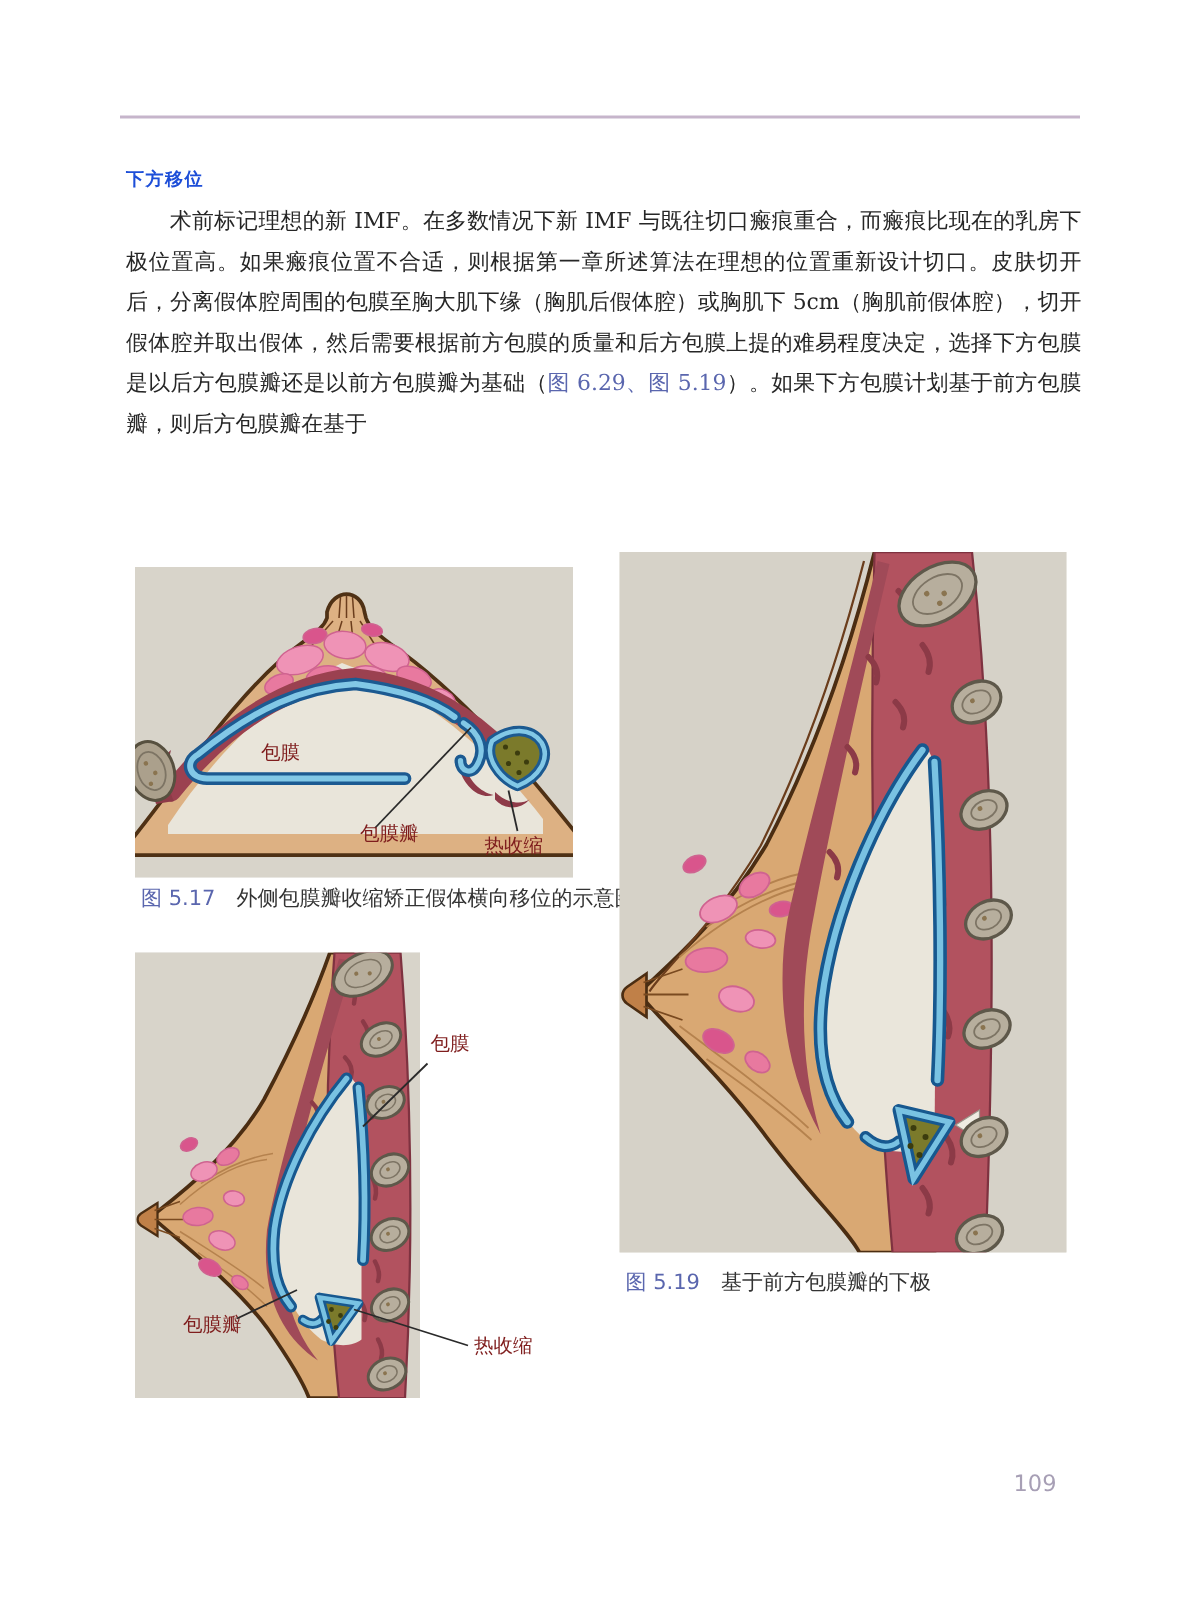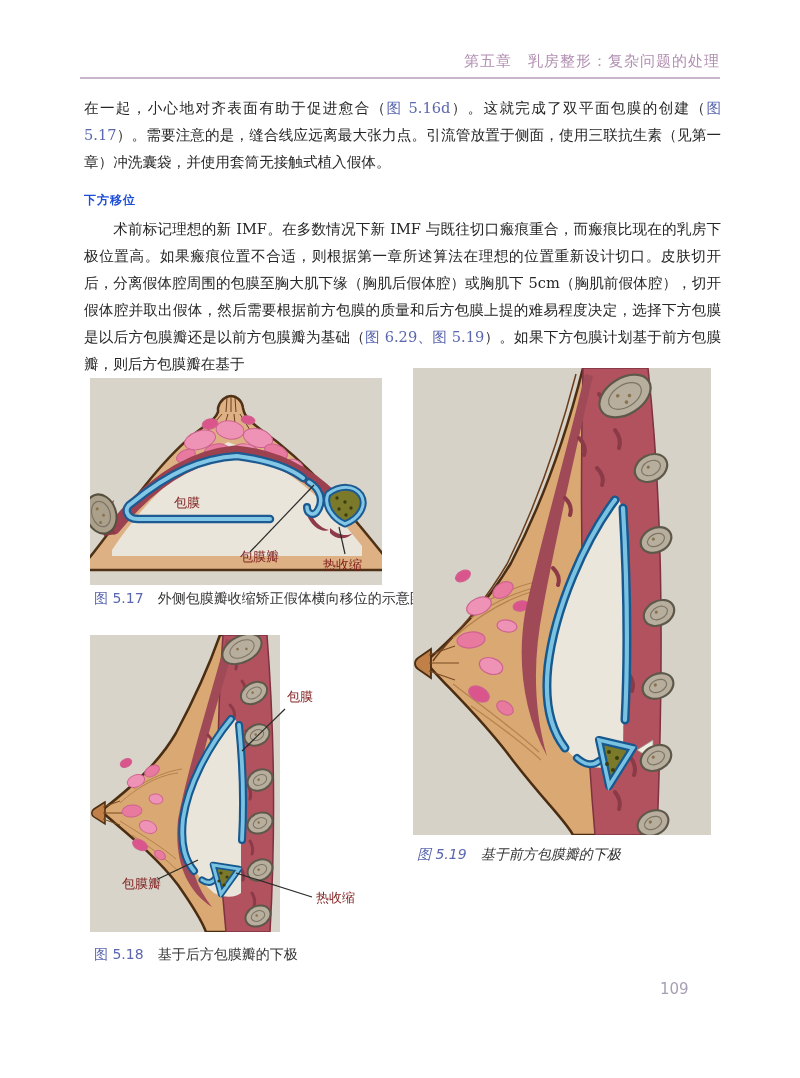--- a/index.html
+++ b/index.html
@@ -40,34 +40,32 @@
     font-size:13px;color:#7f1d1d;white-space:nowrap;line-height:14px;
   }
   .fig-caption{
     position:absolute;left:4px;white-space:nowrap;
     font-family:"DejaVu Sans", sans-serif;font-size:14px;color:#333;
   }
   .fig-num{color:#5a66ae;margin-right:14px;}
   .overlay-svg{position:absolute;left:0;top:0;pointer-events:none;}
   
   .page-number{
-    position:absolute;left:660px;top:980px;width:60px;
+    position:absolute;left:660px;top:980px;width:60px;text-align:center;
     font-family:"DejaVu Sans", sans-serif;font-size:15px;color:#a79fb5;
   }
 </style>
 </head>
 <body>
 
 <div class="page">
 
-  <div class="chapter-header">第五章　乳房整形：复杂问题的处理</div>
   <div class="header-rule"></div>
 
   <div class="body-text">
-    <p><span>在一起，小心地对齐表面有助于促进愈合（</span><span class="ref">图 5.16d</span><span>）。这就完成了双平面包膜的创建（</span><span class="ref">图 5.17</span><span>）。需要注意的是，缝合线应远离最大张力点。引流管放置于侧面，使用三联抗生素（见第一章）冲洗囊袋，并使用套筒无接触式植入假体。</span></p>
     <h2 class="section-heading">下方移位</h2>
     <p class="indent"><span>术前标记理想的新 IMF。在多数情况下新 IMF 与既往切口瘢痕重合，而瘢痕比现在的乳房下极位置高。如果瘢痕位置不合适，则根据第一章所述算法在理想的位置重新设计切口。皮肤切开后，分离假体腔周围的包膜至胸大肌下缘（胸肌后假体腔）或胸肌下 5cm（胸肌前假体腔），切开假体腔并取出假体，然后需要根据前方包膜的质量和后方包膜上提的难易程度决定，选择下方包膜是以后方包膜瓣还是以前方包膜瓣为基础（</span><span class="ref">图 6.29、图 5.19</span><span>）。如果下方包膜计划基于前方包膜瓣，则后方包膜瓣在基于</span></p>
   </div>
 
   <div class="fig" style="left:90px;top:378px;width:292px;height:232px;">
     <div class="photo" style="width:292px;height:207px;">
       <svg width="292" height="207" viewBox="0 0 292 207">
         <rect x="0" y="0" width="292" height="207" fill="#d8d4ca"></rect>
 
         <path d="M -4 184 C 30 142 70 80 112 50 C 120 44 126 40 128 34 L 128 30 C 130 22 136 18 141 18 C 146 18 152 22 153 30 L 154 34 C 156 40 162 45 170 51 C 220 86 260 135 296 180 L 296 192 L -4 192 Z" fill="#ddb183" stroke="#4f3115" stroke-width="2.5"></path>
@@ -259,26 +257,23 @@
 
     <svg class="overlay-svg" width="292" height="297" viewBox="0 0 292 297">
       <g stroke="#2a2a2a" stroke-width="1.2" fill="none">
         <path d="M 195 74 L 152 116"></path>
         <path d="M 68 244 L 108 225"></path>
         <path d="M 222 262 L 146 238"></path>
       </g>
     </svg>
     <span class="fig-label" style="left:197px;top:55px;">包膜</span>
     <span class="fig-label" style="left:226px;top:256px;">热收缩</span>
-    <div class="fig-caption" style="top:311px;">
-      <span class="fig-num">图 5.18</span><span class="fig-text">基于后方包膜瓣的下极</span>
-    </div>
   </div>
 
-  <div class="fig" style="left:413px;top:368px;width:300px;height:500px;font-style:italic;">
+  <div class="fig" style="left:413px;top:368px;width:300px;height:500px;">
     <div class="photo" style="width:298px;height:467px;">
       <svg width="298" height="467" viewBox="0 0 298 467">
         <rect x="0" y="0" width="298" height="467" fill="#d6d2c8"></rect>
 
         <path d="M 170 0 C 155 60 132 130 98 195 C 64 252 24 282 13 294 C 24 310 62 342 98 390 C 130 432 152 452 160 467 L 210 467 L 210 0 Z" fill="#d9a873" stroke="#4b2d12" stroke-width="2.5"></path>
         <path d="M 163 6 C 148 64 126 132 94 196 C 62 250 28 280 20 293" fill="none" stroke="#6b3d1c" stroke-width="1.5"></path>
         <g stroke="#b5824e" stroke-width="1.2" fill="none">
           <path d="M 40 270 C 70 244 100 228 126 222"></path>
             <path d="M 40 316 C 72 340 102 362 126 384"></path>
           <path d="M 58 250 C 84 232 108 222 130 218"></path>

